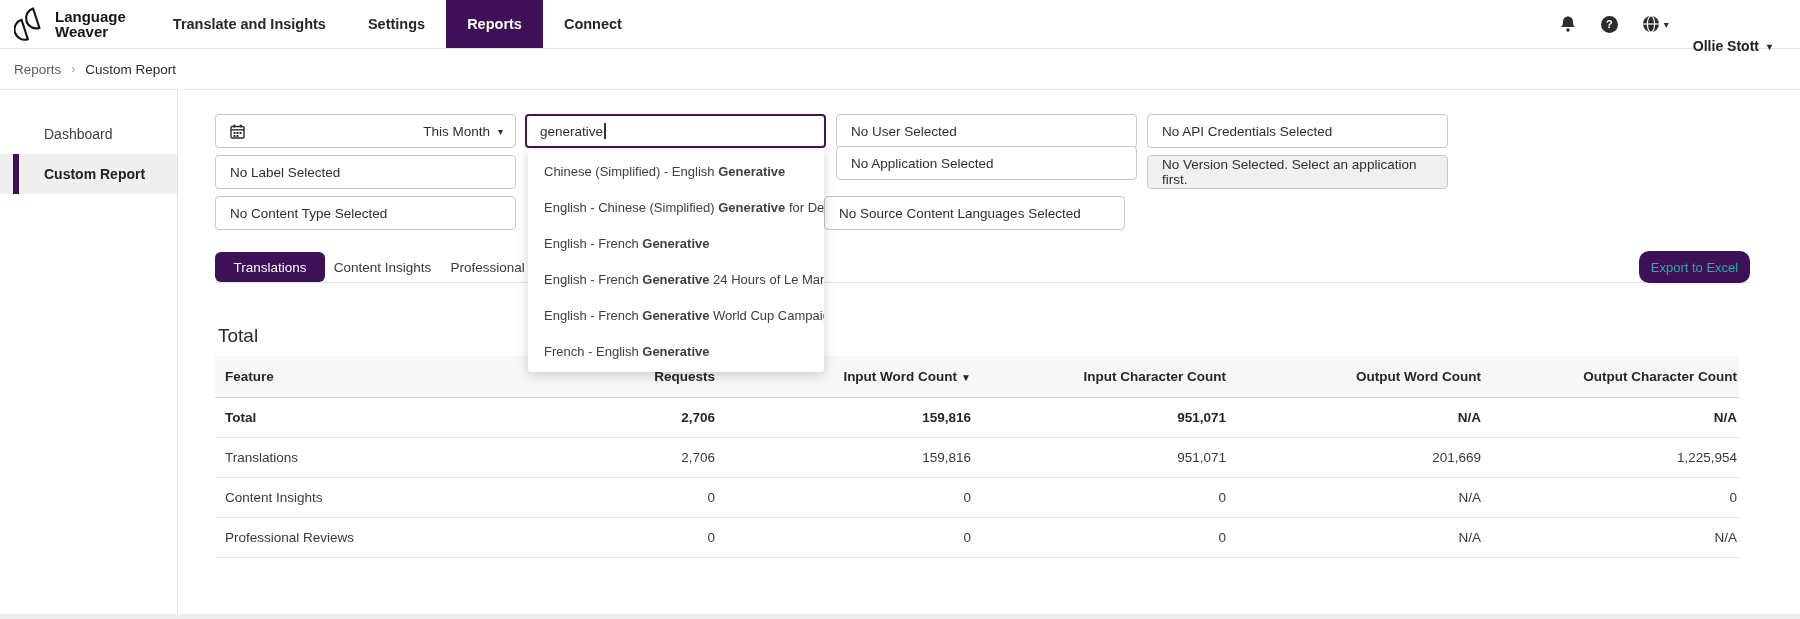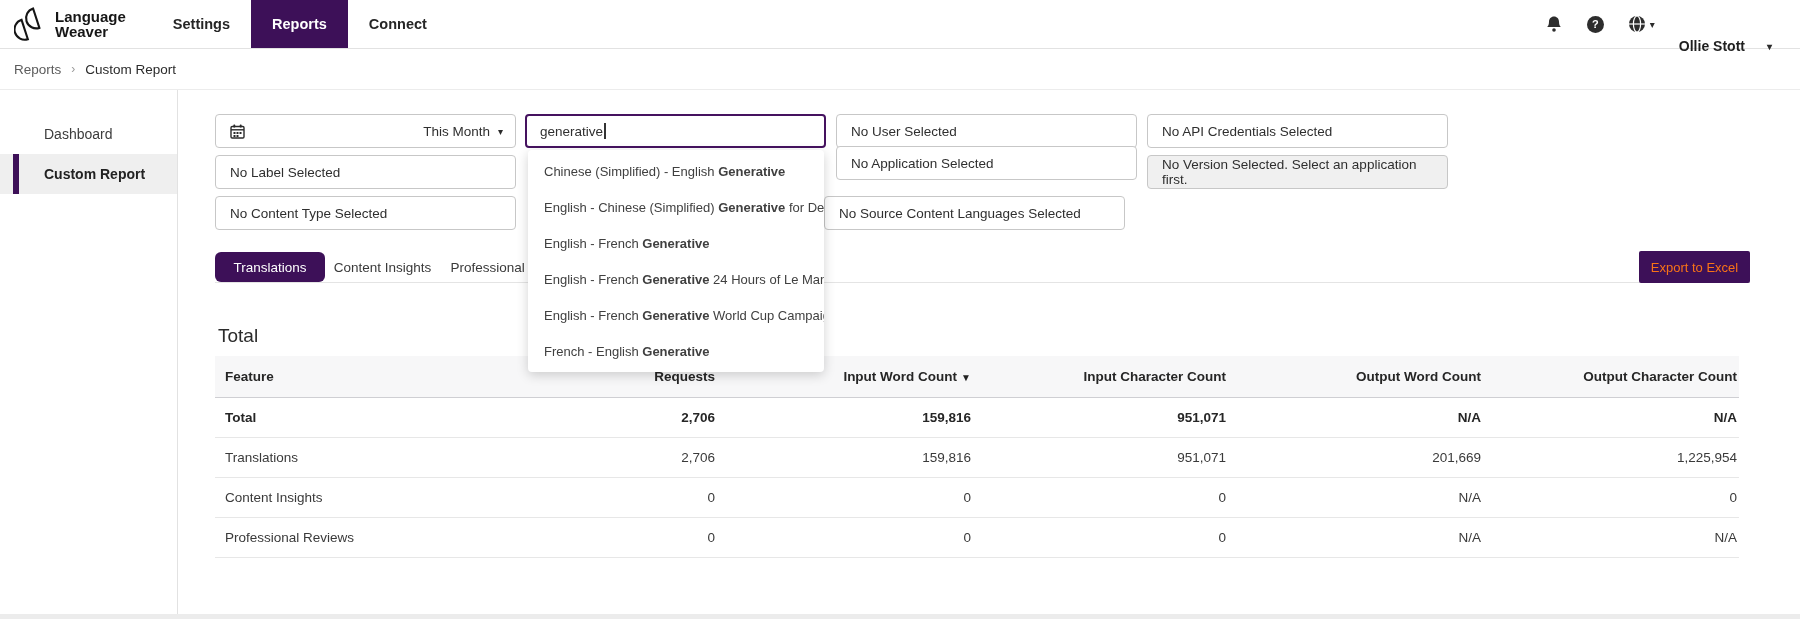--- a/index.html
+++ b/index.html
@@ -14,21 +14,21 @@
   .brand-text { font-weight:700; font-size:15px; line-height:15px; color:#161616; }
   .nav-items { display:flex; align-items:stretch; }
   .nav-item { display:flex; align-items:center; padding:0 21px; font-size:14.5px;
     font-weight:600; color:#262626; cursor:pointer; }
   .nav-item.active { background:#3d1058; color:#fff; }
   .nav-right { margin-left:auto; display:flex; align-items:center; gap:24px; padding-right:28px; }
   .icon-btn { display:flex; align-items:center; gap:4px; cursor:pointer; }
   .help-circle { width:17px; height:17px; border-radius:50%; background:#2d2d2d; color:#fff;
     font-size:11px; font-weight:700; display:flex; align-items:center; justify-content:center; }
   .caret { font-size:10px; color:#2b2b2b; }
-  .user-menu { display:flex; align-items:center; gap:22px; font-size:14px; font-weight:600; color:#1f1f1f; cursor:pointer;margin-top:44px; }
+  .user-menu { display:flex; align-items:center; gap:8px; font-size:14px; font-weight:600; color:#1f1f1f; cursor:pointer;margin-top:44px; }
 
   
   #breadcrumb { left:0; top:49px; width:1800px; height:41px; border-bottom:1px solid #ececec;
     display:flex; align-items:center; padding-left:14px; gap:10px; font-size:13.5px; }
   .bc-parent { color:#5c5c5c; cursor:pointer; }
   .bc-sep { color:#9a9a9a; font-size:12px; }
   .bc-current { color:#2b2b2b; }
 
   
   #sidebar { left:0; top:90px; width:178px; height:524px; background:#fff;
@@ -61,22 +61,22 @@
 
   
   #tabs { left:215px; top:252px; height:30px; display:flex; }
   .tab { height:30px; display:flex; align-items:center; justify-content:center;
     font-size:13.5px; color:#3a3a3a; cursor:pointer; background:#fff; border-radius:6px; }
   .tab.active { background:#3d1058; color:#fff; font-weight:400; }
   #tab-translations { width:110px; }
   #tab-content-insights { width:115px; }
   #tab-professional { width:150px; }
   #tabs-divider { left:215px; top:282px; width:1535px; height:1px; background:#e4e4e4; }
-  #export-btn { left:1639px; top:251px; width:111px; height:32px; background:#3d1058; color:#f97316;
-    border:none; border-radius:2px; font-size:13px; font-family:"Liberation Sans",sans-serif;
+  #export-btn { left:1639px; top:251px; width:111px; height:32px; background:#3d1058; color:#14b8a6;
+    border:none; border-radius:10px; font-size:13px; font-family:"Liberation Sans",sans-serif;
     cursor:pointer; }
 
   
   #section-title { left:218px; top:325px; font-size:19px; color:#2b2b2b; }
   #report-table { left:215px; top:356px; width:1524px; }
   .trow { display:grid; grid-template-columns:300px 202px 256px 255px 255px 256px;
     align-items:center; height:40px; font-size:13.5px; }
   .trow > div { padding:0 0 0 10px; }
   .trow > div.num { text-align:right; padding:0 2px 0 0; }
   .thead { height:42px; background:#f7f7f8; border-bottom:1px solid #cfcfd3; font-weight:700; color:#262626; }
@@ -98,20 +98,21 @@
         <path d="M22.5 3 A10.2 10.2 0 1 0 22.5 23.4 L22.5 3 Z" transform="rotate(-18 16 13)"></path>
         <path d="M10.5 31 A10.2 10.2 0 1 1 10.5 10.6 L10.5 31 Z" transform="rotate(-18 16 21)"></path>
       </svg>
     </span>
     <span class="brand-text">
       <span>Language</span><br>
       <span>Weaver</span>
     </span>
   </div>
   <div class="nav-items">
+    <div class="nav-item">Translate and Insights</div>
     <div class="nav-item">Settings</div>
     <div class="nav-item active">Reports</div>
     <div class="nav-item">Connect</div>
   </div>
   <div class="nav-right">
     <span class="icon-btn">
       <svg width="18" height="19" viewBox="0 0 18 19" fill="#2d2d2d">
         <path d="M9 1.5c-3 0-5 2.3-5 5.2 0 3.4-1.2 4.6-2 5.4h14c-.8-.8-2-2-2-5.4 0-2.9-2-5.2-5-5.2z"></path>
         <circle cx="9" cy="15" r="1.8"></circle>
       </svg>

